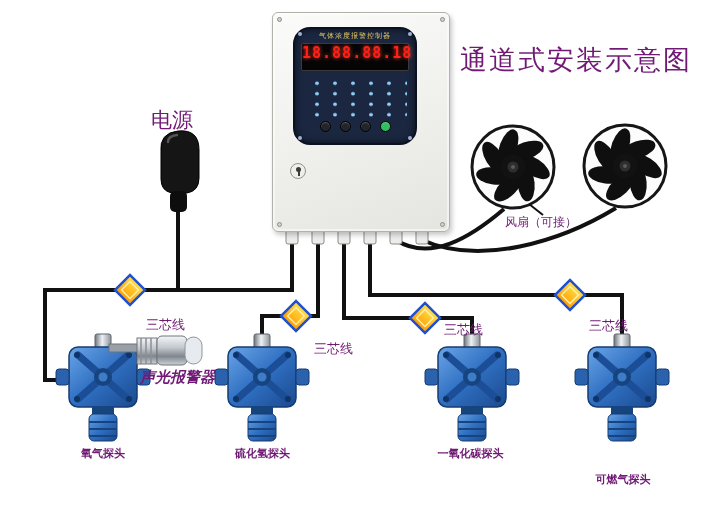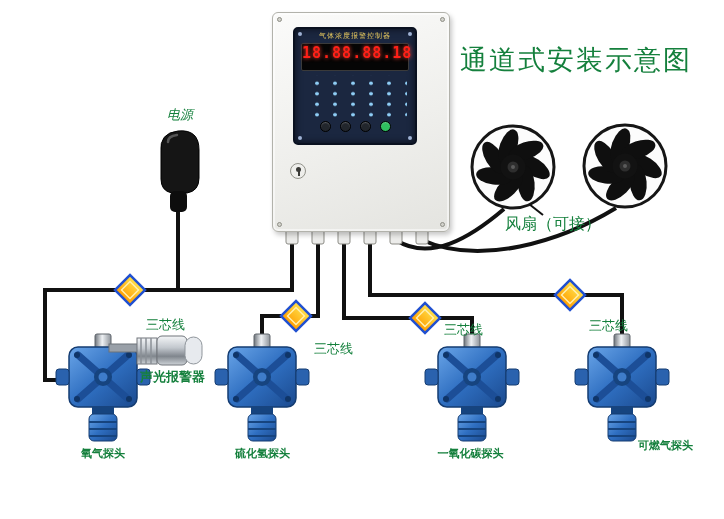--- a/index.html
+++ b/index.html
@@ -8,21 +8,21 @@
   .layer{position:absolute;left:0;top:0;z-index:1;}
 
   
   .ctrl-box{position:absolute;left:272px;top:12px;width:178px;height:220px;z-index:2;
     background:linear-gradient(160deg,#fbfbfa 0%,#efefec 55%,#e4e4e0 100%);
     border:1px solid #b2b2ab;border-radius:6px;box-sizing:border-box;
     box-shadow:2px 3px 5px rgba(0,0,0,.22), inset 0 0 0 2px rgba(255,255,255,.5);}
   .screw{position:absolute;width:5px;height:5px;border-radius:50%;
     background:#d2d2cc;border:1px solid #8e8e86;box-sizing:border-box;}
   .panel{position:absolute;left:20px;top:14px;width:124px;height:118px;box-sizing:border-box;
-    background:#1b2740;border:2px solid #0a1120;border-radius:5px;
+    background:#1b2740;border:2px solid #0a1120;border-radius:17px;
     box-shadow:inset 0 0 7px rgba(0,0,0,.65);}
   .pscrew{position:absolute;width:4px;height:4px;border-radius:50%;background:#9fb2d4;}
   .panel-title{margin-top:3px;text-align:center;font-size:7px;line-height:8px;
     letter-spacing:1px;color:#f0d060;}
   .lcd{margin:3px 6px 0;height:26px;line-height:26px;text-align:center;
     background:#050505;border:1px solid #3a3a3a;border-radius:2px;
     color:#ff2018;font:bold 15px "DejaVu Sans Mono",monospace;letter-spacing:1px;
     text-shadow:0 0 4px #ff4030;}
   .dots{margin:4px 8px 0;height:42px;border-radius:2px;
     background-image:radial-gradient(circle,#8ecdf5 1.5px,rgba(0,0,0,0) 2.1px);
@@ -33,32 +33,32 @@
   .btn.green{background:#2fbf5f;}
   .keyhole{position:absolute;left:17px;top:150px;width:16px;height:16px;border-radius:50%;
     background:radial-gradient(circle at 35% 30%,#ececе8,#d7d7d2 60%,#b9b9b2);
     border:1px solid #93938b;box-sizing:border-box;}
   .keyhole::after{content:"";position:absolute;left:5px;top:3px;width:5px;height:5px;
     border-radius:50%;background:#3a3a37;}
   .keyhole::before{content:"";position:absolute;left:6.5px;top:6px;width:2px;height:6px;
     background:#3a3a37;}
 
   
-  .label{position:absolute;z-index:3;color:#15803d;}
+  .label{position:absolute;z-index:3;color:#701a75;}
   .title{left:458px;top:44px;width:236px;text-align:center;
     font:400 27px/1.25 "Liberation Serif",serif;letter-spacing:2px;}
-  .power-label{left:150px;top:106px;width:60px;text-align:center;font-size:13px;font-style:italic;}
-  .fan-label{left:505px;top:214px;font-size:16px;}
-  .alarm-label{left:140px;top:368px;font-size:13px;font-weight:600;}
+  .power-label{left:142px;top:106px;width:60px;text-align:center;font-size:21px;}
+  .fan-label{left:505px;top:214px;font-size:12px;}
+  .alarm-label{left:140px;top:368px;font-size:15px;font-weight:600;font-style:italic;}
   .wl{font-size:13px;margin-top:18px;}
   .w1{left:146px;top:298px;} .w2{left:314px;top:322px;}
   .w3{left:444px;top:303px;} .w4{left:589px;top:299px;}
   .dlab{font-size:11px;font-weight:700;text-align:center;}
   .d1{left:43px;top:446px;width:120px;} .d2{left:195px;top:446px;width:135px;}
-  .d3{left:398px;top:446px;width:145px;} .d4{left:553px;top:438px;width:140px;text-align:right;}
+  .d3{left:398px;top:446px;width:145px;} .d4{left:553px;top:472px;width:140px;}
 </style>
 </head>
 <body>
 
 <div class="stage">
 
   <svg class="layer" width="724" height="519" viewBox="0 0 724 519">
     <defs>
       <linearGradient id="diaG" x1="0" y1="0" x2="0" y2="1">
         <stop offset="0" stop-color="#ffe04a"></stop>

